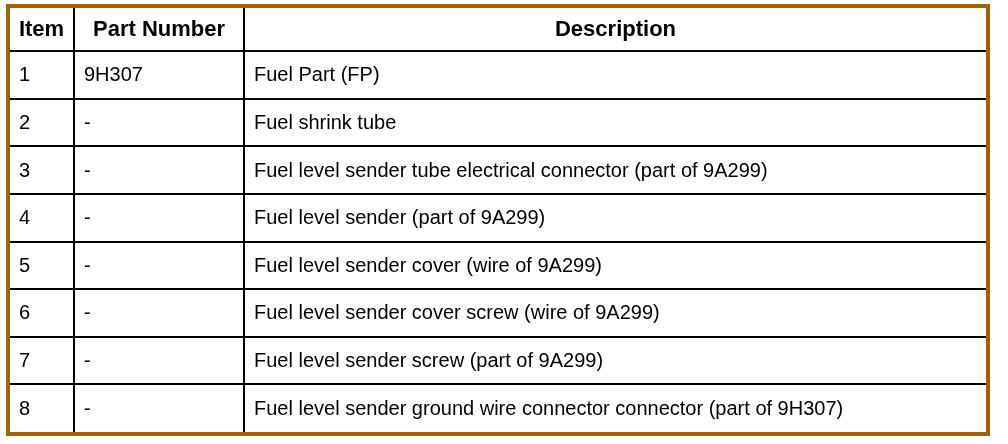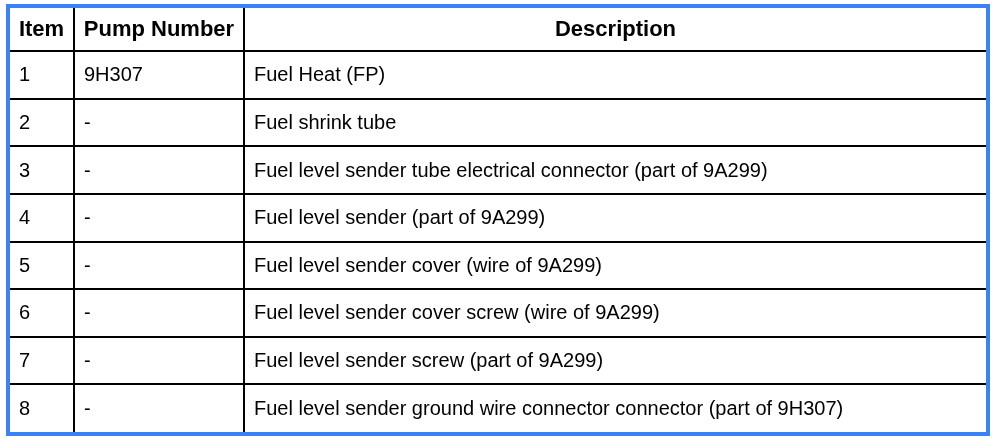--- a/index.html
+++ b/index.html
@@ -21,21 +21,21 @@
     width: 984px;
     height: 432px;
     border-collapse: collapse;
     table-layout: fixed;
     background: #ffffff;
   }
   table.parts-table, table.parts-table th, table.parts-table td {
     border: 2px solid #000000;
   }
   table.parts-table {
-    border: 4px solid #3b82f6;
+    border: 4px solid #a16207;
   }
   th {
     font-family: "Liberation Sans", sans-serif;
     font-size: 22px;
     font-weight: bold;
     color: #000000;
     text-align: center;
     vertical-align: middle;
     padding: 0 4px;
     height: 42px;
@@ -63,29 +63,29 @@
 <div class="page">
   <table class="parts-table">
     <colgroup>
       <col class="col-item">
       <col class="col-part">
       <col class="col-desc">
     </colgroup>
     <thead>
       <tr>
         <th>Item</th>
-        <th>Pump Number</th>
+        <th>Part Number</th>
         <th>Description</th>
       </tr>
     </thead>
     <tbody>
       <tr>
         <td>1</td>
         <td>9H307</td>
-        <td>Fuel Heat (FP)</td>
+        <td>Fuel Part (FP)</td>
       </tr>
       <tr>
         <td>2</td>
         <td>-</td>
         <td>Fuel shrink tube</td>
       </tr>
       <tr>
         <td>3</td>
         <td>-</td>
         <td>Fuel level sender tube electrical connector (part of 9A299)</td>

